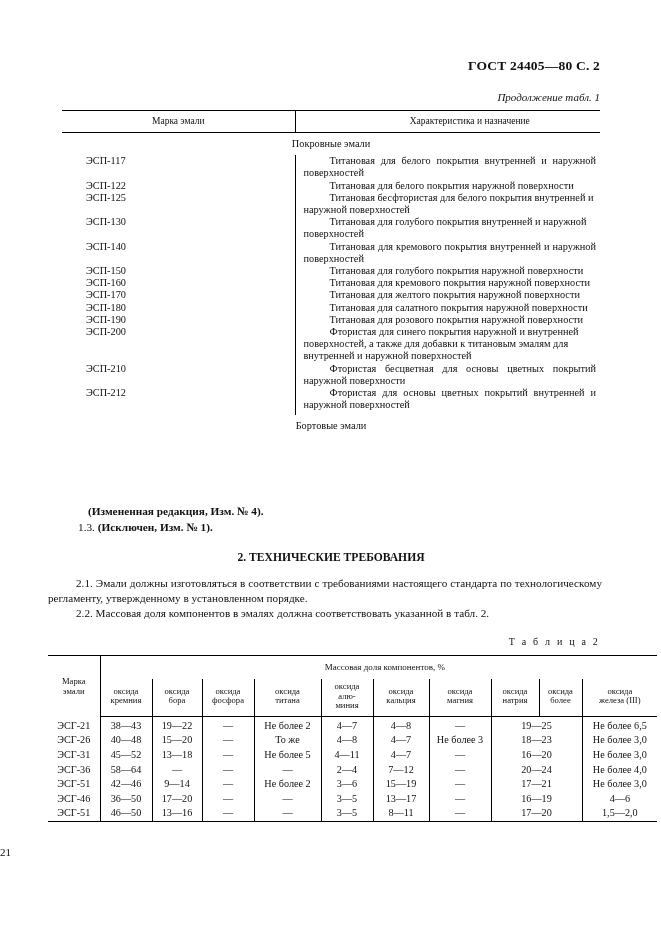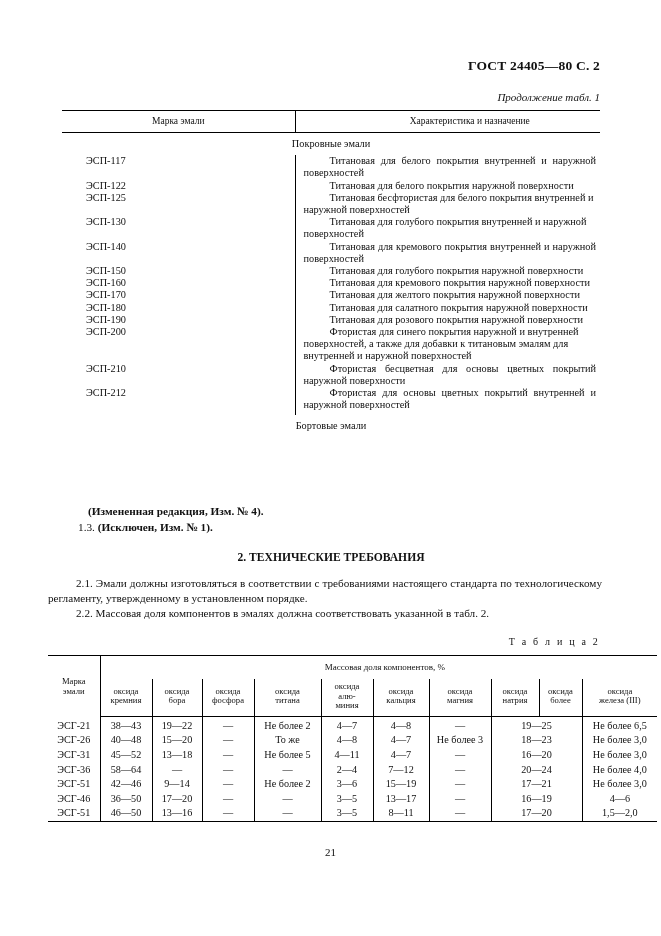--- a/index.html
+++ b/index.html
@@ -213,21 +213,20 @@
   .w-na    { width: 48px; }
   .w-k     { width: 43px; }
   .w-fe    { width: 75px; }
 
   
   .page-num {
     position: absolute;
     left: 0;
     top: 846px;
     width: 661px;
-    text-align: center;
     font-size: 11px;
   }
 </style>
 </head>
 <body>
 
 <div class="page">
 
   <div class="doc-header">ГОСТ 24405—80 С. 2</div>
 

